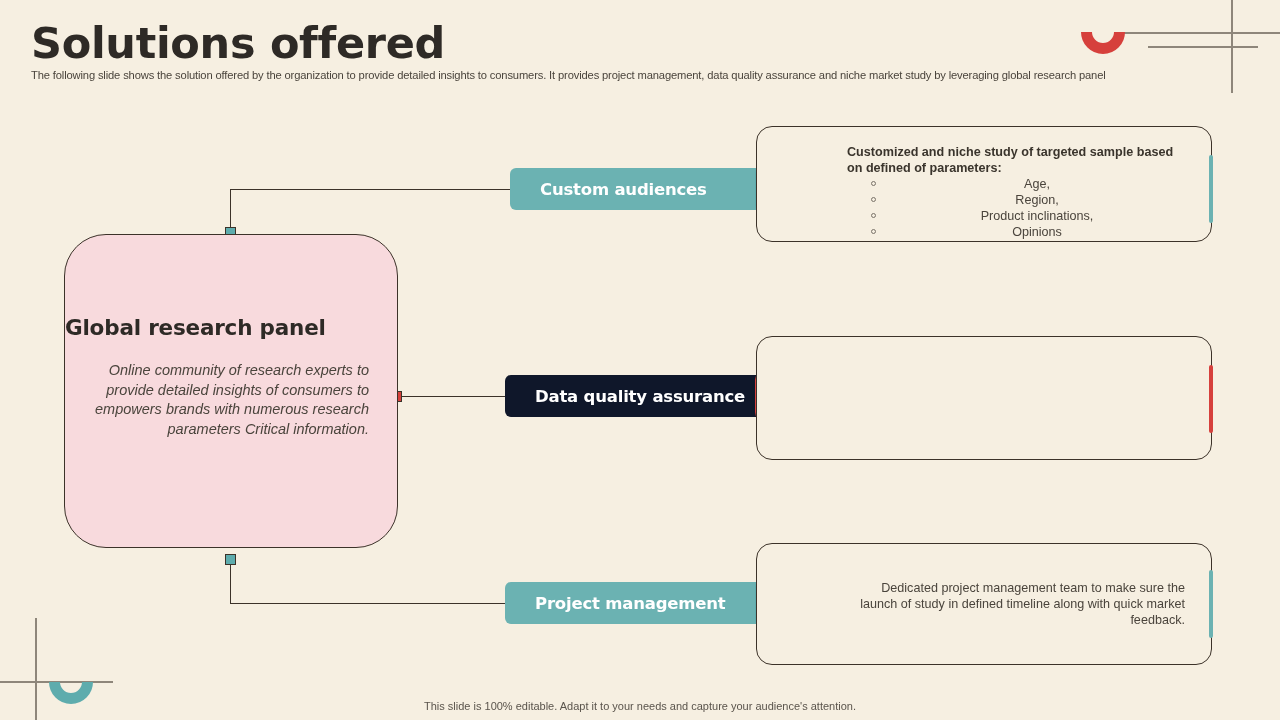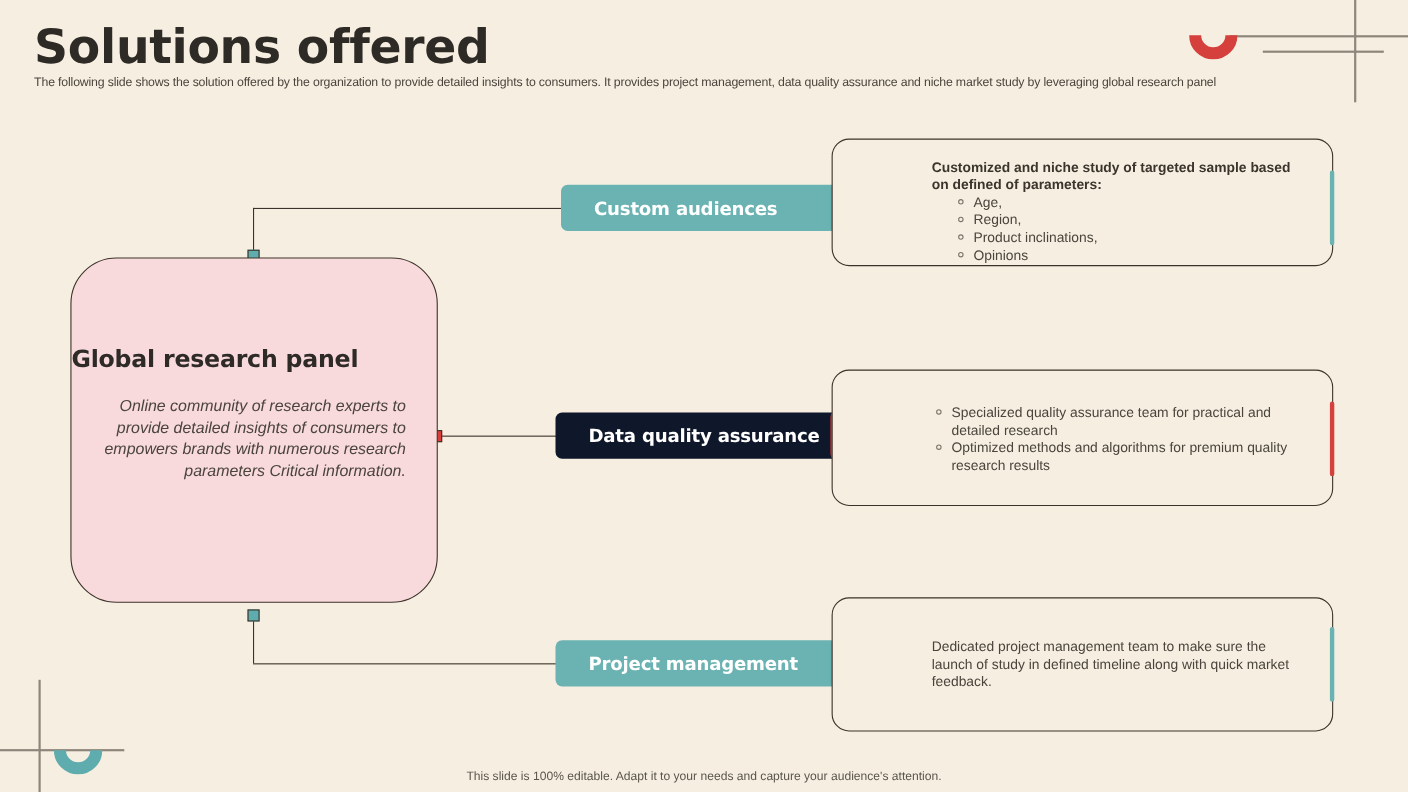--- a/index.html
+++ b/index.html
@@ -214,20 +214,21 @@
   ul.hollow {
     margin: 0;
     padding-left: 38px;
     list-style: none;
   }
   ul.hollow li {
     position: relative;
     font-size: 12.6px;
     line-height: 16px;
     color: #4A443C;
+    text-align: center;
   }
   ul.hollow li::before {
     content: "";
     position: absolute;
     left: -14px;
     top: 5px;
     width: 5px;
     height: 5px;
     border: 1px solid #7A736A;
     border-radius: 50%;
@@ -327,45 +328,39 @@
         <rect x="9.3" y="15.2" width="1.5" height="2.6" transform="rotate(45 10 16.5)"></rect>
         <path d="M2 31c-0.6-3.6 0.3-7.2 2.4-9.5 0.9-1 2.4-0.9 3.2 0.2l5.9 7.6c0.5 0.7 0.1 1.7-0.8 1.7z"></path>
         <path d="M32 31c0.6-3.6-0.3-7.2-2.4-9.5-0.9-1-2.4-0.9-3.2 0.2l-5.9 7.6c-0.5 0.7-0.1 1.7 0.8 1.7z"></path>
       </g>
     </svg>
   </div>
   <div class="arrow arrow-red" style="left:812px; top:383px;"></div>
 
   <div class="card" style="top:336px; height:124px;">
     <div class="card-accent accent-red" style="right:-1.7px; top:28px; height:68px;"></div>
-    <div class="card-text" style="left:78px; top:30px; right:16px;">
-      <ul class="hollow" style="padding-left:30px;">
-        <li>Specialized quality assurance team for practical and detailed research</li>
-        <li>Optimized methods and algorithms for premium quality research results</li>
-      </ul>
-    </div>
   </div>
 
   <div class="tab tab-teal" style="left:505px; top:582px;">
     <span class="tab-label">Project management</span>
   </div>
   <div class="icon-tile tile-teal" style="left:755px; top:577px;">
     <svg width="34" height="30" viewBox="0 0 34 30" aria-hidden="true">
       <g fill="#fff">
         <path d="M17 1.2l1.7 1.6 2.2-0.6 0.8 2.1 2.3 0.3-0.3 2.3 1.9 1.3-1.4 1.8 0.9 2.1-2.2 0.7-0.5 2.2-2.3-0.4-1.6 1.7-1.6-1.7-2.3 0.4-0.5-2.2-2.2-0.7 0.9-2.1-1.4-1.8 1.9-1.3-0.3-2.3 2.3-0.3 0.8-2.1 2.2 0.6z"></path>
         <circle cx="17" cy="9" r="3.4" fill="#5EACAD"></circle>
         <circle cx="7.5" cy="18.5" r="3.1" fill="#fff"></circle>
         <path d="M1.8 30V25c0-3 2.6-5.3 5.7-5.3s5.7 2.3 5.7 5.3v5z"></path>
         <circle cx="26.5" cy="18.5" r="3.1" fill="#fff"></circle>
         <path d="M20.8 30V25c0-3 2.6-5.3 5.7-5.3s5.7 2.3 5.7 5.3v5z"></path>
       </g>
     </svg>
   </div>
   <div class="arrow arrow-teal" style="left:812px; top:590px;"></div>
 
-  <div class="card" style="top:543px; height:122px;">
+  <div class="card" style="top:543px; height:122px;text-align:right;">
     <div class="card-accent accent-teal" style="right:-1.7px; top:26px; height:68px;"></div>
     <div class="card-text" style="left:90px; top:36px; right:26px;">Dedicated project management team to make sure the launch of study in defined timeline along with quick market feedback.</div>
   </div>
 
   <div class="footer-note">This slide is 100% editable. Adapt it to your needs and capture your audience's attention.</div>
 
 </div>
 
 </body></html>

